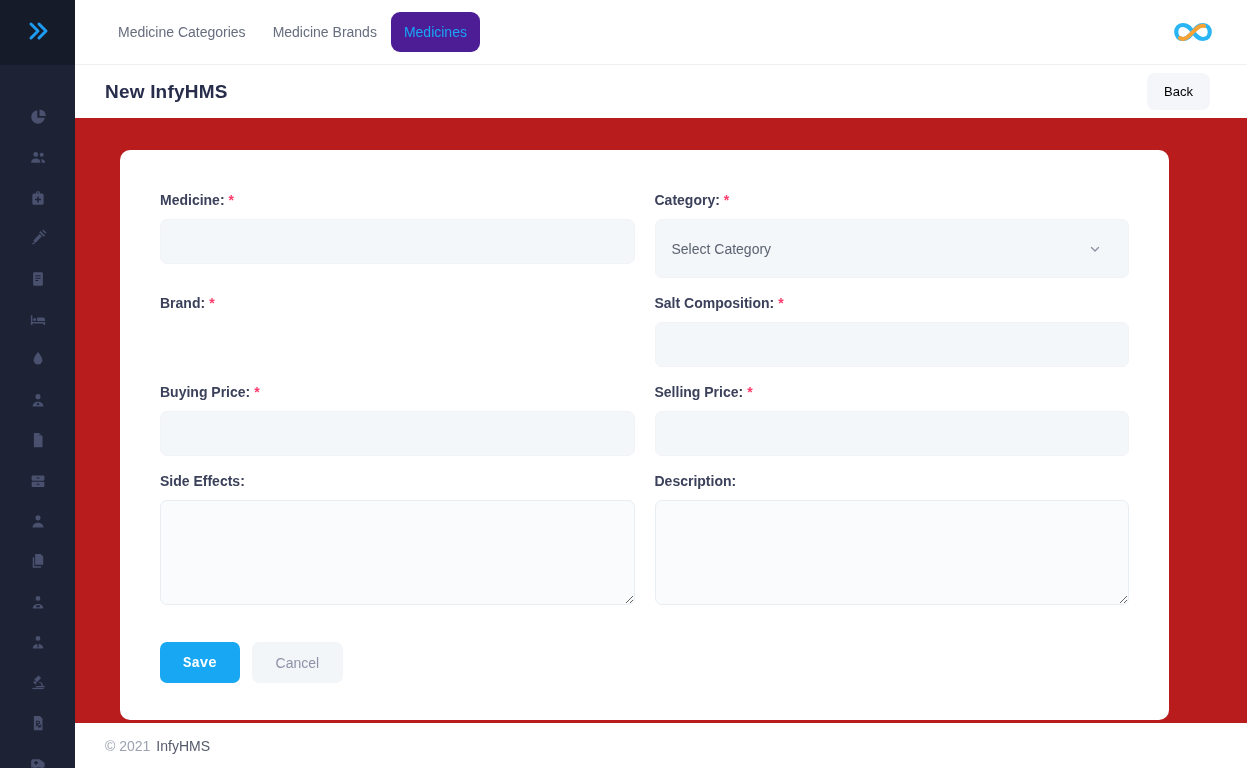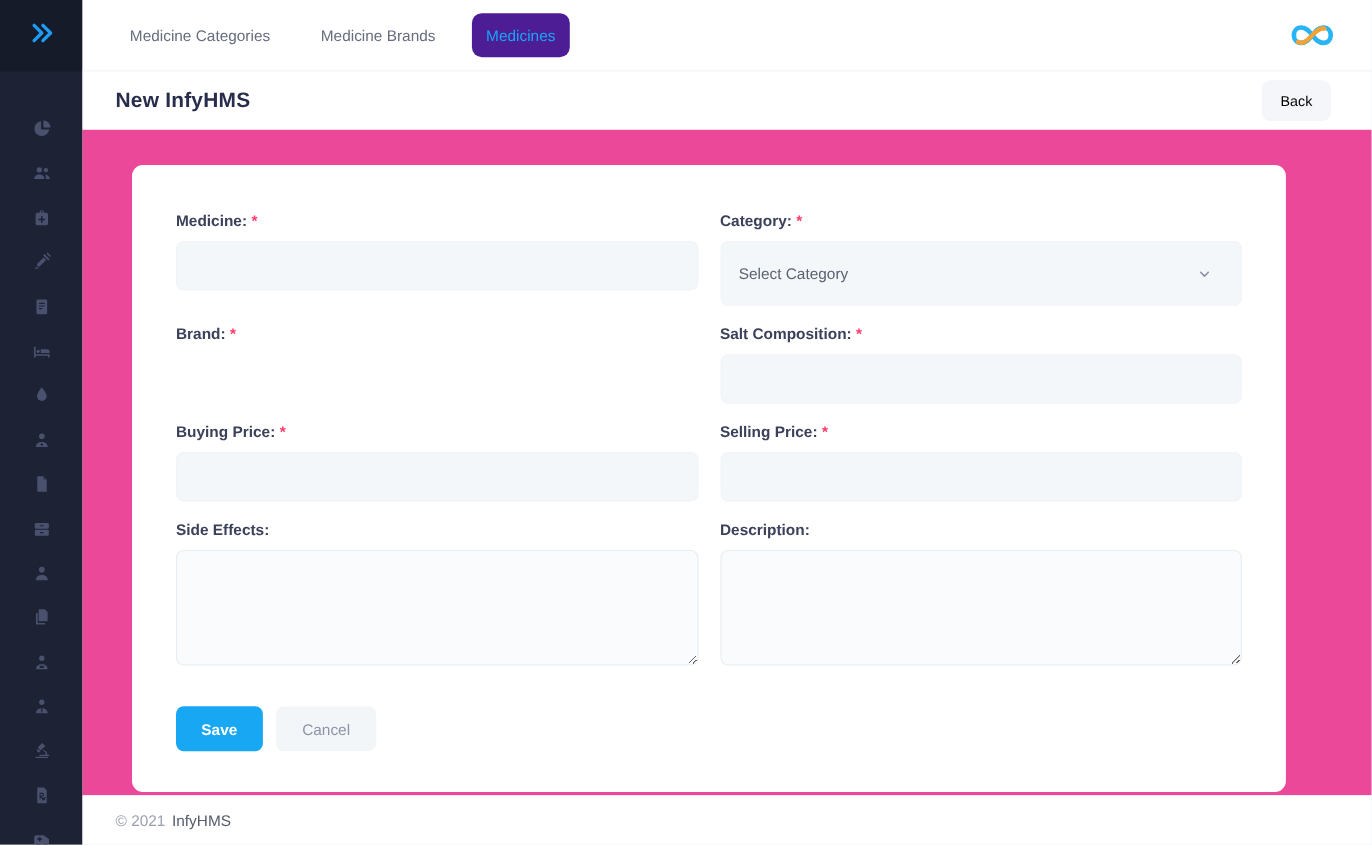--- a/index.html
+++ b/index.html
@@ -35,21 +35,21 @@
   .main { flex:1; display:flex; flex-direction:column; height:768px; }
 
   
   .topnav {
     height:65px; flex:0 0 65px;
     background:#ffffff;
     border-bottom:1px solid #eef0f4;
     display:flex; align-items:center;
     padding:0 30px;
   }
-  .nav-links { display:flex; align-items:center; gap:20px;justify-content:flex-end; }
+  .nav-links { display:flex; align-items:center; gap:1px;justify-content:flex-end; }
   .nav-link {
     font-size:14px; color:#666d7e;
     padding:12px 13px; border-radius:9px;
     cursor:pointer; white-space:nowrap;
   }
   .nav-link.active { color:#19a6f7; background:#4c1d95; }
   .nav-spacer { flex:1; }
   .logo { width:48px; height:30px; cursor:pointer; }
 
   
@@ -62,21 +62,21 @@
   .page-title { font-size:19px; font-weight:700; color:#272d4a; letter-spacing:.2px; }
   .header-spacer { flex:1; }
   .back-btn {
     background:#f4f6f9; color:#000000;
     font-size:13px; font-family:inherit;
     border:none; border-radius:8px;
     padding:11px 17px; cursor:pointer;
   }
 
   
-  .content { flex:1; background:#ec4899; overflow:hidden; }
+  .content { flex:1; background:#b91c1c; overflow:hidden; }
   .card {
     width:1049px; min-height:556px;
     margin:32px 0 0 45px;
     background:#ffffff; border-radius:10px;
     padding:42px 40px 37px 40px;
   }
   .form-grid {
     display:grid;
     grid-template-columns:1fr 1fr;
     column-gap:20px; row-gap:17px;
@@ -102,21 +102,21 @@
   .select .sel-text { flex:1; }
   .ta {
     height:105px; width:100%;
     background:#f9fbfd; border:1px solid #e8edf2; border-radius:7px;
     padding:10px 14px; font-size:14px; font-family:inherit; color:#3b415a;
     resize:both; outline:none;
   }
   .btn-row { display:flex; gap:12px; margin-top:37px; }
   .save-btn {
     background:#17a7f3; color:#ffffff;
-    font-size:14px; font-weight:700; font-family:Liberation Sans, sans-serif;
+    font-size:14px; font-weight:700; font-family:Liberation Mono, monospace;
     border:none; border-radius:7px;
     padding:0 23px; height:41px; cursor:pointer;
   }
   .cancel-btn {
     background:#f3f6f9; color:#8d92a8;
     font-size:14px; font-family:inherit;
     border:none; border-radius:7px;
     padding:0 24px; height:41px; cursor:pointer;
   }
 

